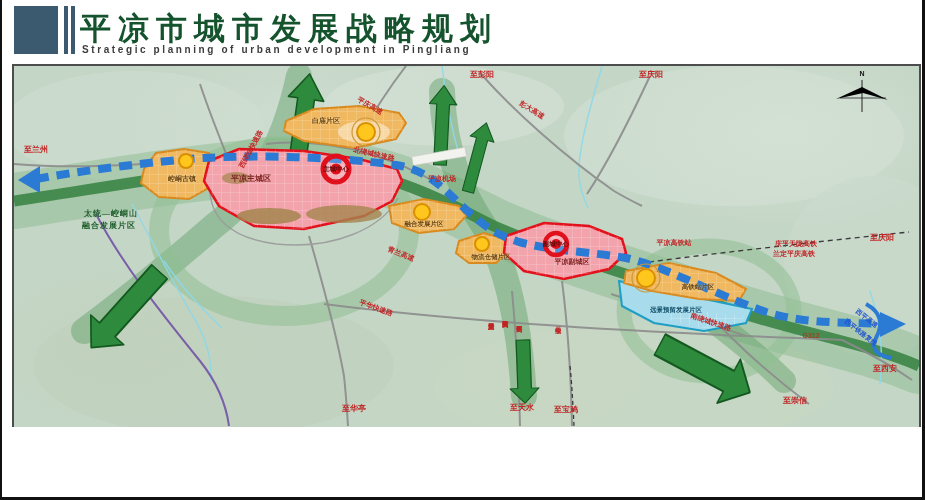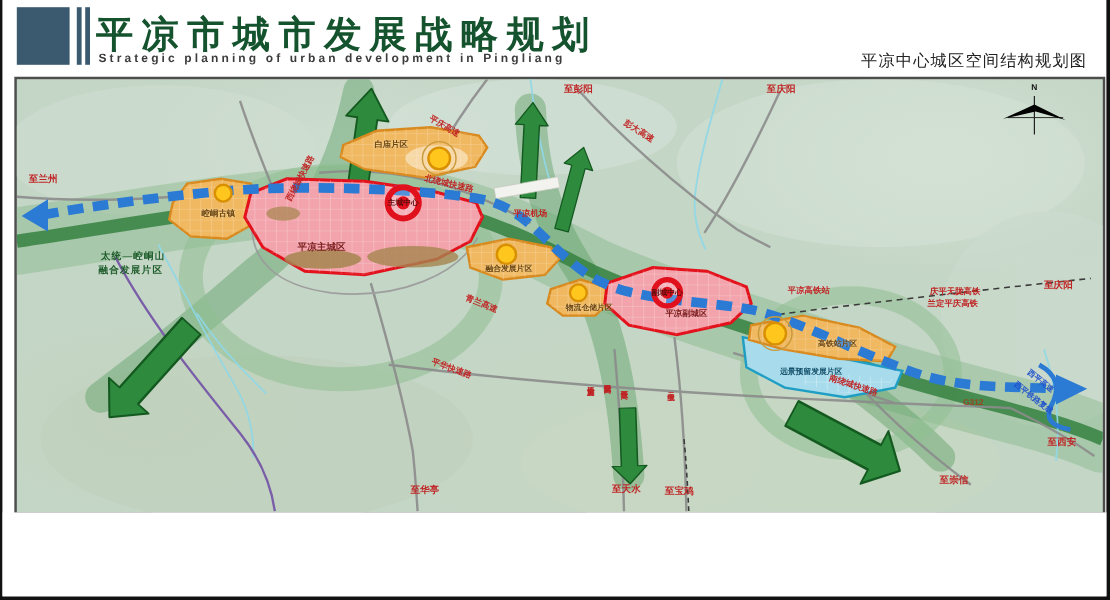--- a/index.html
+++ b/index.html
@@ -40,21 +40,20 @@
 </head>
 <body>
 
 <div id="page">
 
   <div id="hdr-square"></div>
   <div class="hdr-bar" style="left:62px;"></div>
   <div class="hdr-bar" style="left:69px;"></div>
   <div id="hdr-title">平凉市城市发展战略规划</div>
   <div id="hdr-title-en">Strategic planning of urban development in Pingliang</div>
-  <div id="hdr-sub">平凉中心城区空间结构规划图</div>
 
   <div id="map">
     <svg width="905" height="361" viewBox="0 0 905 361">
       <defs>
         <pattern id="grid" width="9" height="9" patternUnits="userSpaceOnUse">
           <path d="M0,0 H9 M0,0 V9" stroke="#ffffff" stroke-width="1" opacity="0.65"></path>
         </pattern>
       </defs>
 
       <g opacity="0.55">
@@ -208,21 +207,21 @@
     <span class="lbl grn" style="left:97px;top:148px;">太统—崆峒山</span>
     <span class="lbl grn" style="left:95px;top:160px;">融合发展片区</span>
     <span class="lbl zl" style="left:168px;top:113px;">崆峒古镇</span>
     <span class="lbl zl" style="left:312px;top:55px;">白庙片区</span>
     <span class="lbl red7" style="left:237px;top:83px;transform:translate(-50%,-50%) rotate(-62deg);">西绕城快速路</span>
     <span class="lbl red7" style="left:360px;top:88px;transform:translate(-50%,-50%) rotate(13deg);">北绕城快速路</span>
     <span class="lbl red7" style="left:356px;top:40px;transform:translate(-50%,-50%) rotate(30deg);">平庆高速</span>
     <span class="lbl red7" style="left:518px;top:44px;transform:translate(-50%,-50%) rotate(32deg);">彭大高速</span>
     <span class="lbl red" style="left:468px;top:9px;">至彭阳</span>
     <span class="lbl red" style="left:637px;top:9px;">至庆阳</span>
-    <span class="lbl cityl" style="left:254px;top:113px;margin-top:28px;">平凉主城区</span>
+    <span class="lbl cityl" style="left:237px;top:113px;">平凉主城区</span>
     <span class="lbl ctr" style="left:322px;top:103px;">主城中心</span>
     <span class="lbl red7" style="left:428px;top:113px;">平凉机场</span>
     <span class="lbl red7" style="left:387px;top:188px;transform:translate(-50%,-50%) rotate(22deg);">青兰高速</span>
     <span class="lbl zs" style="left:410px;top:158px;">融合发展片区</span>
     <span class="lbl zs" style="left:477px;top:191px;">物流仓储片区</span>
     <span class="lbl ctr" style="left:542px;top:178px;">副城中心</span>
     <span class="lbl cityl" style="left:558px;top:196px;font-size:7px;">平凉副城区</span>
     <span class="lbl red7" style="left:660px;top:177px;">平凉高铁站</span>
     <span class="lbl red7" style="left:782px;top:178px;">庆平天陇高铁</span>
     <span class="lbl red7" style="left:780px;top:188px;">兰定平庆高铁</span>

